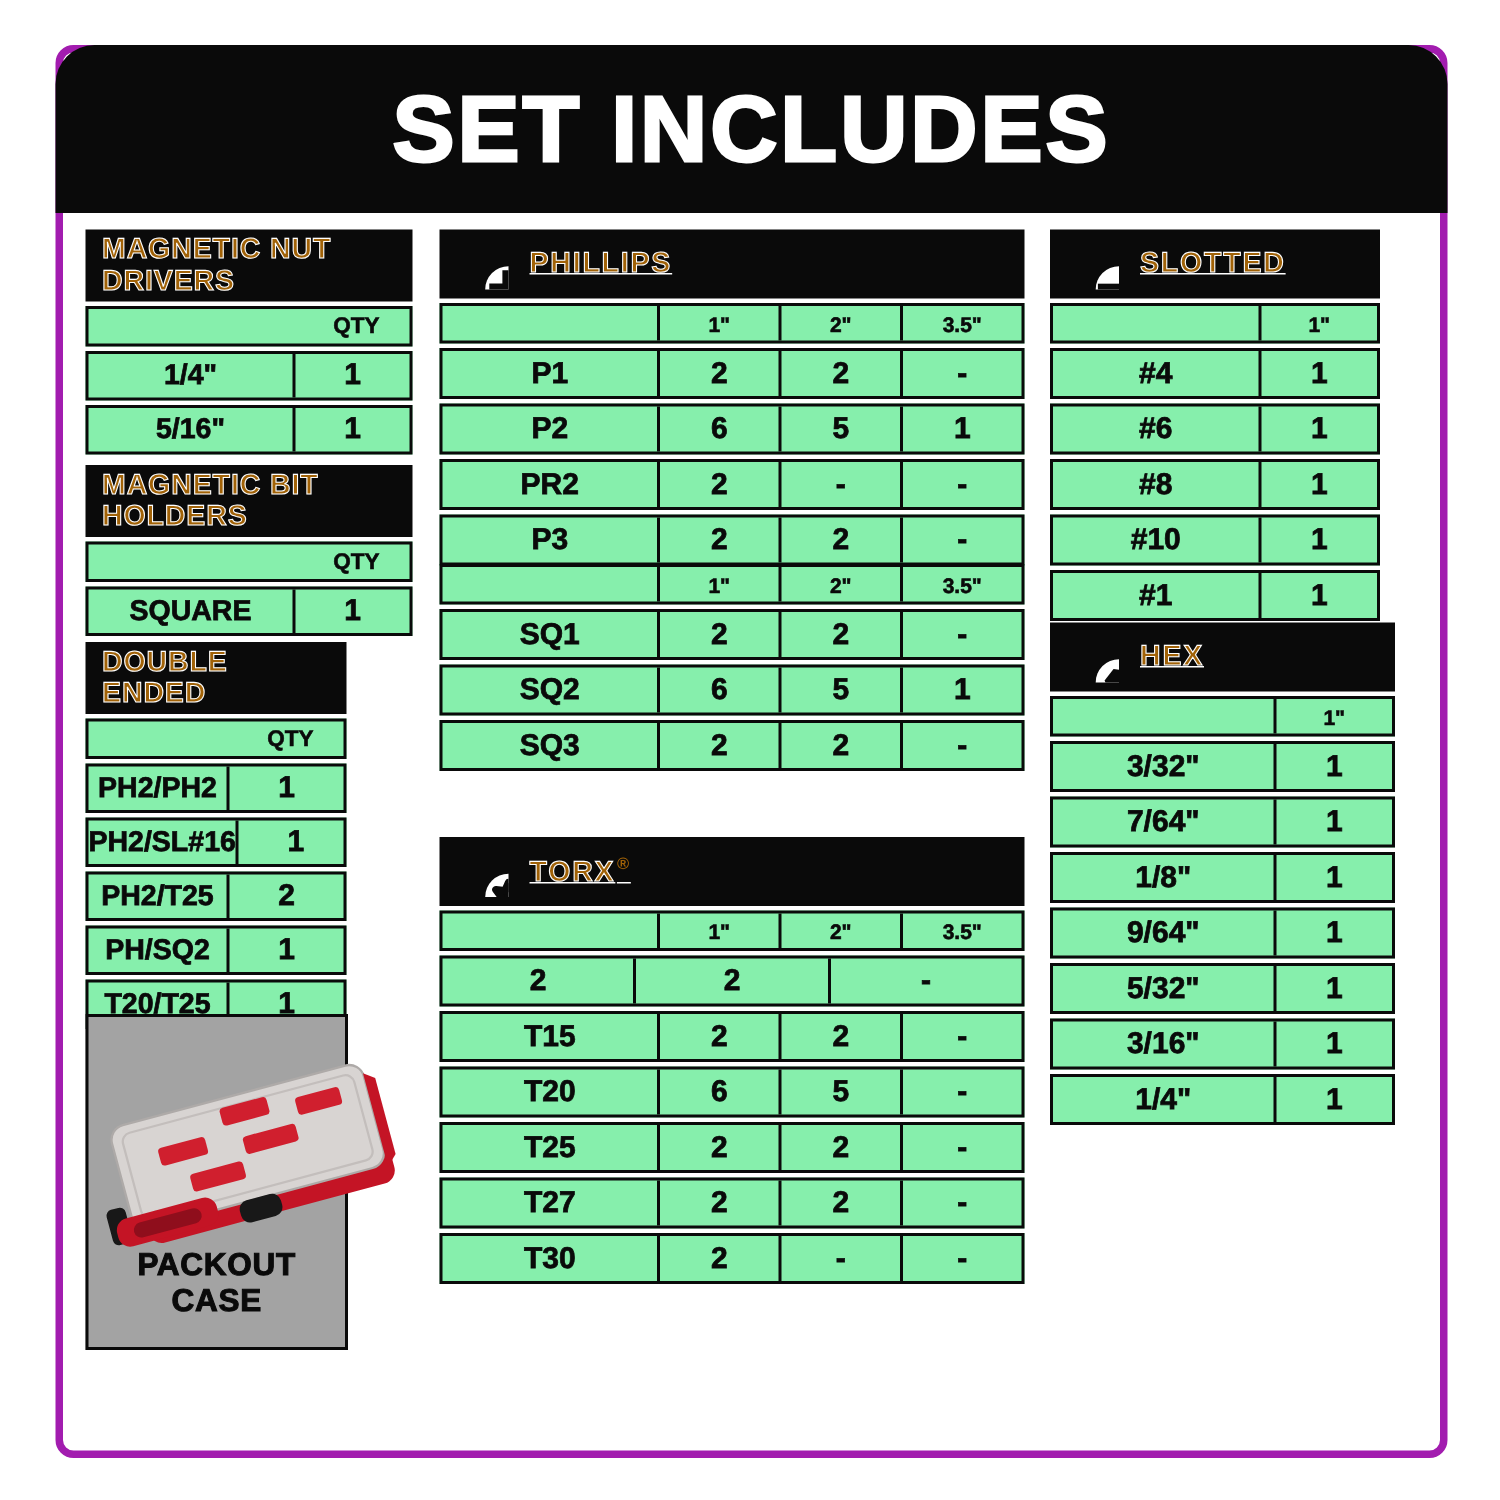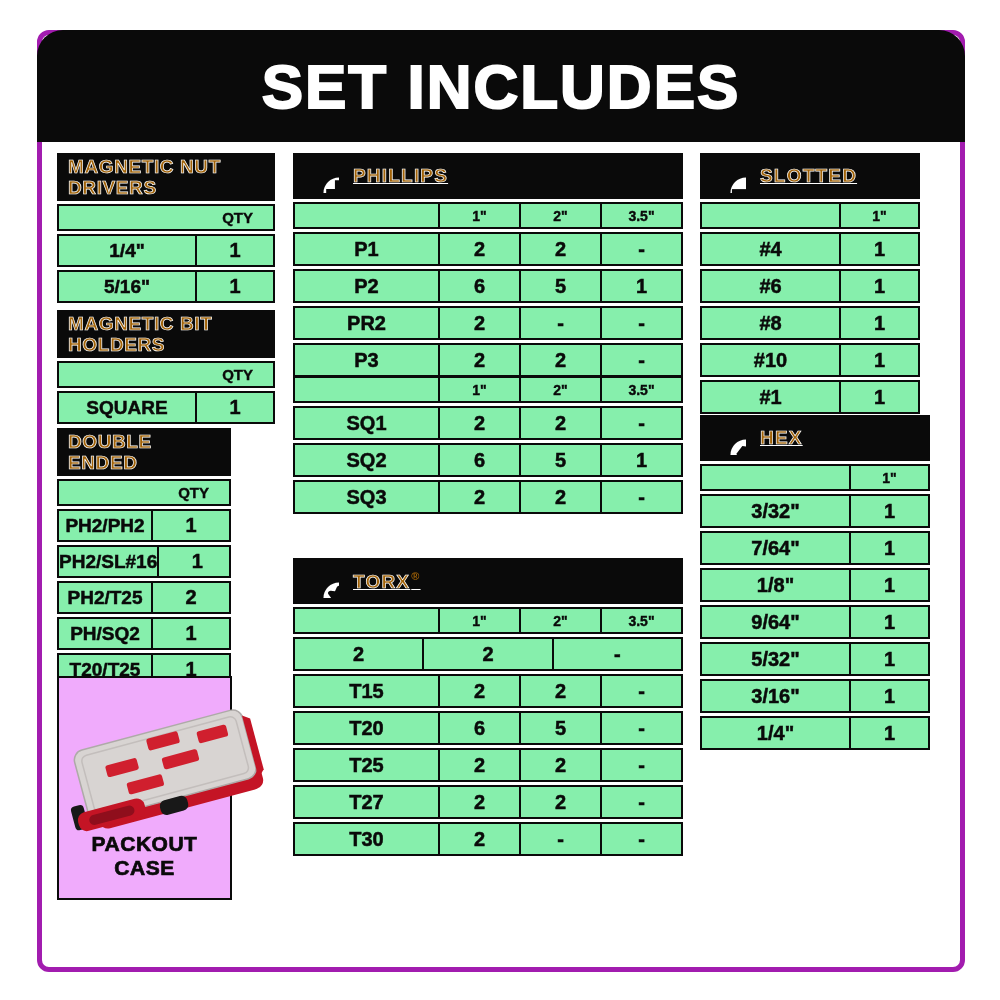--- a/index.html
+++ b/index.html
@@ -69,21 +69,21 @@
     display: flex; align-items: center;
   }
   .l-label { flex: 1; font-size: 19px; }
   .l-qty { flex: 0 0 78px; }
   .left-tbl .bt-row { height: 33px; }
   .left-tbl .bt-qtyrow { height: 27px; }
 
   
   .case-panel {
     position: absolute; left: 15px; top: 641px; width: 175px; height: 224px;
-    border: 2.5px solid #0a0a0a; background: #f0abfc;
+    border: 2.5px solid #0a0a0a; background: #a3a3a3;
   }
   .case-art { position: absolute; left: 6px; top: 6px; width: 202px; height: 160px; }
   .case-label {
     position: absolute; left: 0; right: 0; bottom: 18px; text-align: center;
     font-size: 21px; font-weight: bold; letter-spacing: 0.5px;
     -webkit-text-stroke: 0.7px #0a0a0a;
   }
 </style>
 </head>
 <body>

